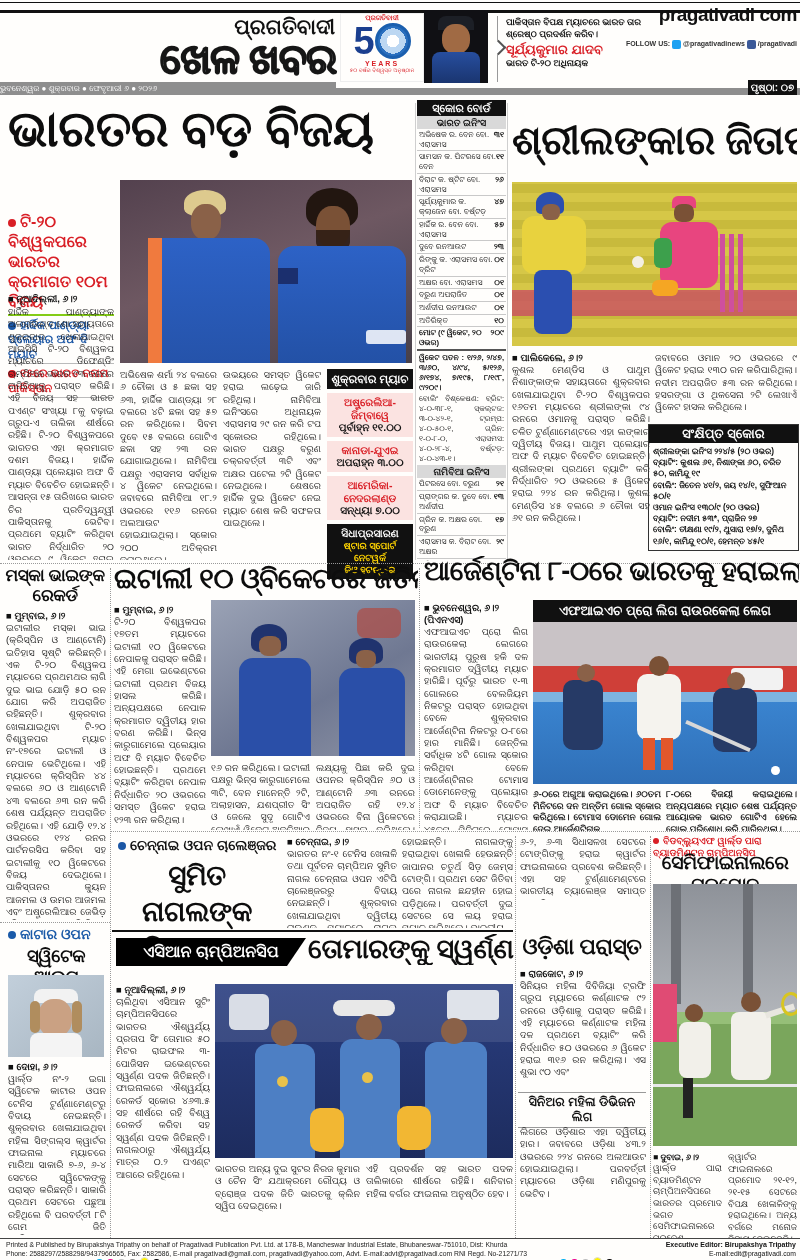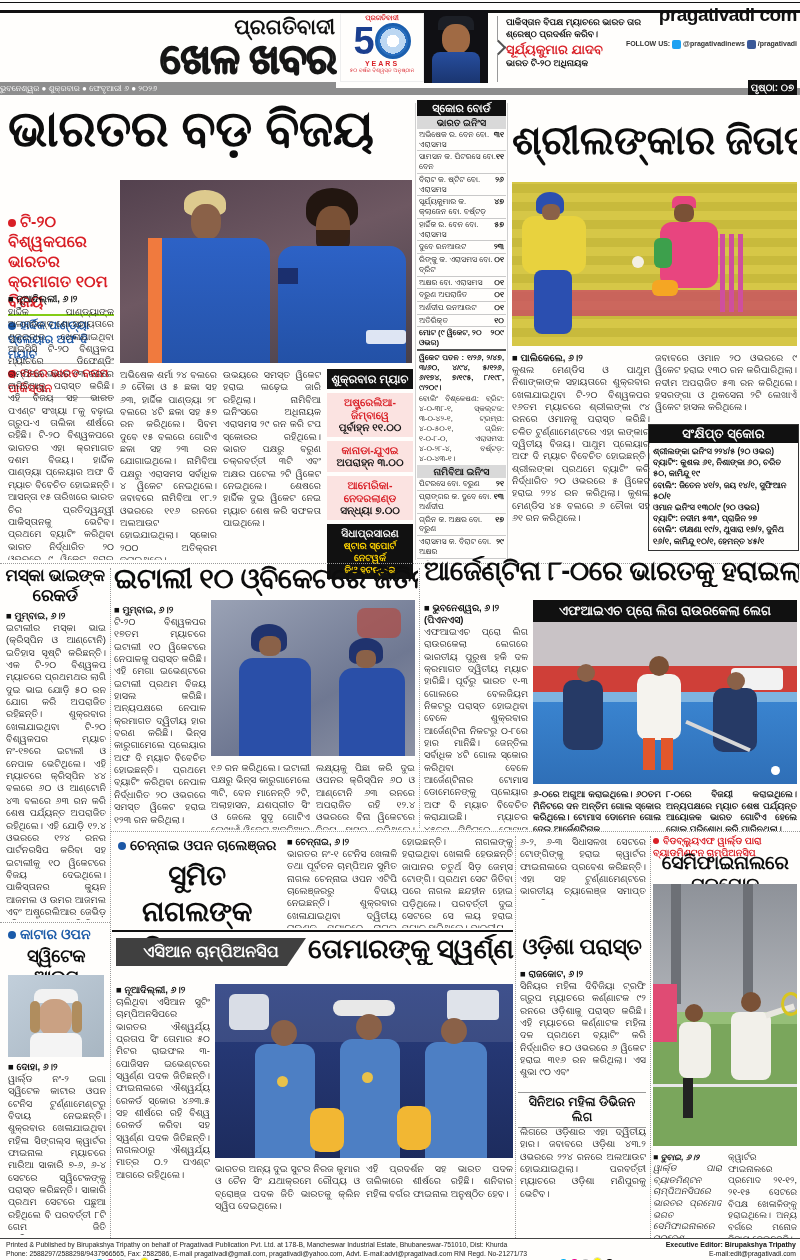--- a/index.html
+++ b/index.html
@@ -323,21 +323,21 @@
   <div class="ph" style="left:8px;top:975px;width:96px;height:82px;background:linear-gradient(140deg,#c2cfdb,#a8b6c2);">
     <div style="left:26px;top:14px;width:44px;height:14px;background:#f2f2f2;border-radius:8px 8px 0 0;"></div>
     <div style="left:30px;top:24px;width:34px;height:38px;background:#caa183;border-radius:45%;"></div>
     <div style="left:22px;top:26px;width:10px;height:32px;background:#b08d5e;border-radius:6px;"></div>
     <div style="left:64px;top:26px;width:10px;height:32px;background:#b08d5e;border-radius:6px;"></div>
     <div style="left:22px;top:58px;width:52px;height:24px;background:#f4f4f4;border-radius:8px 8px 0 0;"></div>
   </div>
   <div class="abs date" style="left:8px;top:1061px;width:98px;"><span>■ ଦୋହା, ୬।୨</span></div>
   <div class="abs jt" style="left:8px;top:1073px;width:98px;height:162px;overflow:hidden;"><span>ୱାର୍ଲ୍ଡ ନଂ-୨ ଇଗା ସ୍ୱିଟେକ କାଟାର ଓପନ ଟେନିସ ଟୁର୍ଣ୍ଣାମେଣ୍ଟରୁ ବିଦାୟ ନେଇଛନ୍ତି। ଶୁକ୍ରବାର ଖେଳାଯାଇଥିବା ମହିଳା ସିଙ୍ଗଲ୍ସ କ୍ୱାର୍ଟର ଫାଇନାଲ ମ୍ୟାଚରେ ମାରିଆ ସାକାରି ୭-୬, ୬-୪ ସେଟରେ ସ୍ୱିଟେକଙ୍କୁ ପରାସ୍ତ କରିଛନ୍ତି। ସାକାରି ପ୍ରଥମ ସେଟରେ ପଛୁଆ ରହିଥିଲେ ବି ପରବର୍ତ୍ତୀ ୮ଟି ଗେମ ଜିତି ସେମିଫାଇନାଲରେ ସ୍ଥାନ ପକ୍କା କରିଛନ୍ତି। ଅନ୍ୟଏକ କ୍ୱାର୍ଟର ଫାଇନାଲ ମ୍ୟାଚରେ ଜେସିକା ପେଗୁଲା ୬-୩, ୬-୪ ସେଟରେ ଏଲିନାଙ୍କୁ ପରାସ୍ତ କରିଛନ୍ତି।</span></div>
 
-  <div class="abs" style="left:116px;top:938px;width:190px;height:28px;background:#404040;color:#fff;font-weight:bold;font-size:16px;display:flex;align-items:center;justify-content:center;clip-path:polygon(0 0,100% 0,90% 100%,0 100%);">
+  <div class="abs" style="left:116px;top:938px;width:190px;height:28px;background:#000000;color:#fff;font-weight:bold;font-size:16px;display:flex;align-items:center;justify-content:center;clip-path:polygon(0 0,100% 0,90% 100%,0 100%);">
       <span>ଏସିଆନ ଚାମ୍ପିଅନସିପ</span>
     </div>
   <div class="abs hl" style="left:308px;top:934px;width:206px;font-size:27px;white-space:nowrap;overflow:hidden;"><span>ତୋମାରଙ୍କୁ ସ୍ୱର୍ଣ୍ଣ</span></div>
   <div class="abs" style="left:116px;top:984px;width:94px;height:254px;overflow:hidden;">
     <div class="date">■ ନୂଆଦିଲ୍ଲୀ, ୬।୨</div>
     <div class="jt">ଚାଲିଥିବା ଏସିଆନ ସୁଟିଂ ଚାମ୍ପିଅନସିପରେ ଭାରତର ଐଶ୍ୱର୍ଯ୍ୟ ପ୍ରତାପ ସିଂ ତୋମାର ୫୦ ମିଟର ରାଇଫଲ ୩-ପୋଜିସନ ଇଭେଣ୍ଟରେ ସ୍ୱର୍ଣ୍ଣ ପଦକ ଜିତିଛନ୍ତି। ଫାଇନାଲରେ ଐଶ୍ୱର୍ଯ୍ୟ ରେକର୍ଡ ସ୍କୋର ୪୬୩.୫ ସହ ଶୀର୍ଷରେ ରହି ବିଶ୍ୱ ରେକର୍ଡ କରିବା ସହ ସ୍ୱର୍ଣ୍ଣ ପଦକ ଜିତିଛନ୍ତି। ନାଗଲଠାରୁ ଐଶ୍ୱର୍ଯ୍ୟ ମାତ୍ର ୦.୨ ପଏଣ୍ଟ ଆଗରେ ରହିଥିଲେ।</div>
   </div>
   <div class="ph" style="left:215px;top:984px;width:298px;height:174px;background:linear-gradient(#2a3e80,#1d2c5e);">
     <div style="left:0;top:0;width:298px;height:58px;background:rgba(255,255,255,.10);"></div>
     <div style="left:118px;top:16px;width:62px;height:16px;background:#e8e8e8;border-radius:8px;"></div>
@@ -374,21 +374,21 @@
     <div style="left:0;top:200px;width:144px;height:3px;background:#e8e8e8;"></div>
     <div style="left:0;top:100px;width:24px;height:58px;background:#e04b74;"></div>
     <div style="left:26px;top:138px;width:32px;height:56px;background:#f2f0ea;border-radius:8px;"></div>
     <div style="left:32px;top:120px;width:18px;height:18px;background:#7a5136;border-radius:50%;"></div>
     <div style="left:30px;top:194px;width:10px;height:40px;background:#222;"></div>
     <div style="left:78px;top:128px;width:40px;height:68px;background:#f2f0ea;border-radius:8px;"></div>
     <div style="left:88px;top:108px;width:20px;height:20px;background:#7a5136;border-radius:50%;"></div>
     <div style="left:112px;top:124px;width:30px;height:6px;background:#e8e6df;transform:rotate(-18deg);"></div>
     <div style="left:128px;top:108px;width:14px;height:18px;border:3px solid #d8c520;border-radius:50%;"></div>
   </div>
-  <div class="abs" style="left:653px;top:1152px;width:69px;height:86px;overflow:hidden;font-style:italic;">
+  <div class="abs" style="left:653px;top:1152px;width:69px;height:86px;overflow:hidden;">
     <div class="date" style="font-size:8.5px;">■ ଦୁବାଇ, ୬।୨</div>
     <div class="jt" style="font-size:9px;">ୱାର୍ଲ୍ଡ ପାରା ବ୍ୟାଡମିଣ୍ଟନ ଚାମ୍ପିଅନସିପରେ ଭାରତର ପ୍ରମୋଦ ଭଗତ ସେମିଫାଇନାଲରେ ପ୍ରବେଶ କରିଛନ୍ତି।</div>
   </div>
   <div class="abs jt" style="left:728px;top:1152px;width:69px;height:86px;font-size:9px;overflow:hidden;"><span>କ୍ୱାର୍ଟର ଫାଇନାଲରେ ପ୍ରମୋଦ ୨୧-୧୨, ୨୧-୧୫ ସେଟରେ ବିପକ୍ଷ ଖେଳାଳିଙ୍କୁ ହରାଇଥିଲେ। ଅନ୍ୟ ବର୍ଗରେ ମନୋଜ ବିଦାୟ ନେଇଛନ୍ତି।</span></div>
 
   <div class="abs" style="left:0;top:1238px;width:800px;height:1px;background:#444;"></div>
   <div class="abs" style="left:6px;top:1241px;width:636px;font-size:6.8px;color:#222;"><span>Printed &amp; Published by Birupakshya Tripathy on behalf of Pragativadi Publication Pvt. Ltd. at 178-B, Mancheswar Industrial Estate, Bhubaneswar-751010, Dist: Khurda</span></div>
   <div class="abs" style="left:6px;top:1250px;width:636px;font-size:6.8px;color:#222;"><span>Phone: 2588297/2588298/9437966565, Fax: 2582586, E-mail pragativadi@gmail.com, pragativadi@yahoo.com, Advt. E-mail:advt@pragativadi.com RNI Regd. No-21271/73</span></div>
   <div class="abs rt" style="left:648px;top:1241px;width:148px;font-size:7px;font-weight:bold;"><span>Executive Editor: Birupakshya Tripathy</span></div>
   <div class="abs rt" style="left:648px;top:1250px;width:148px;font-size:6.8px;"><span>E-mail:edit@pragativadi.com</span></div>

